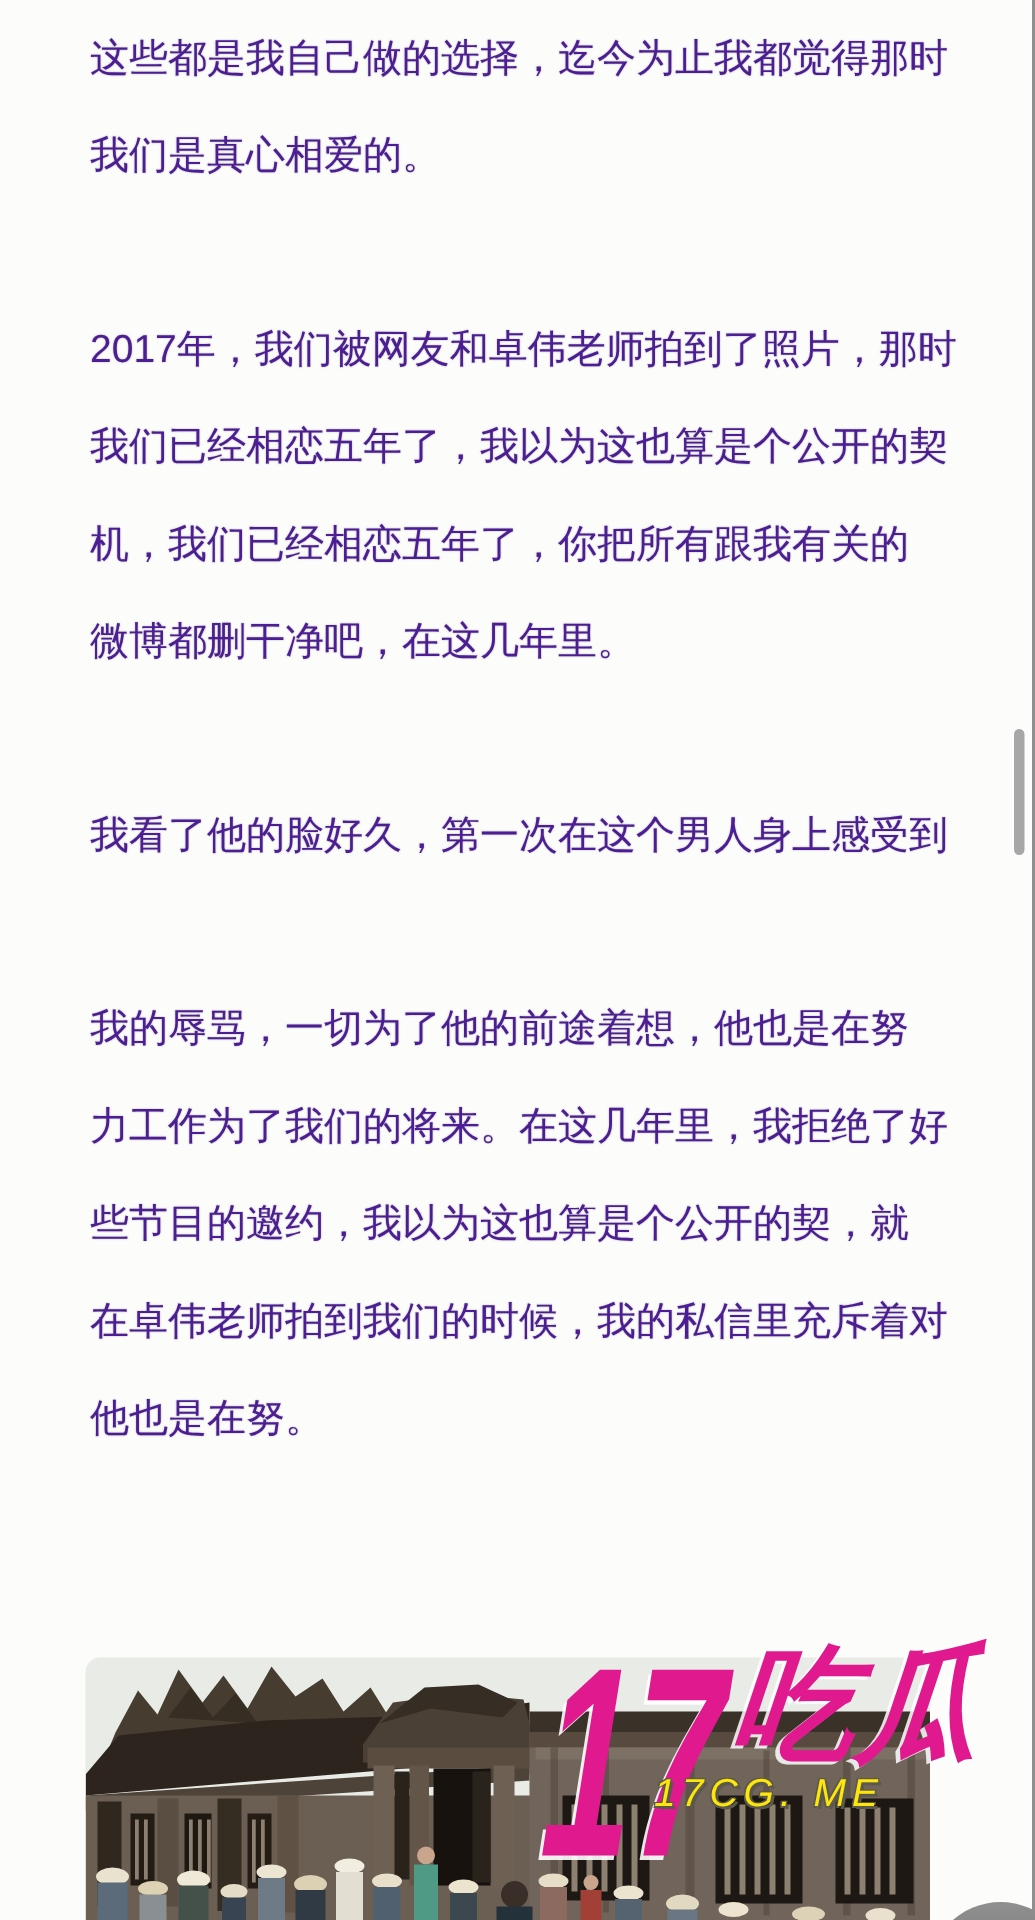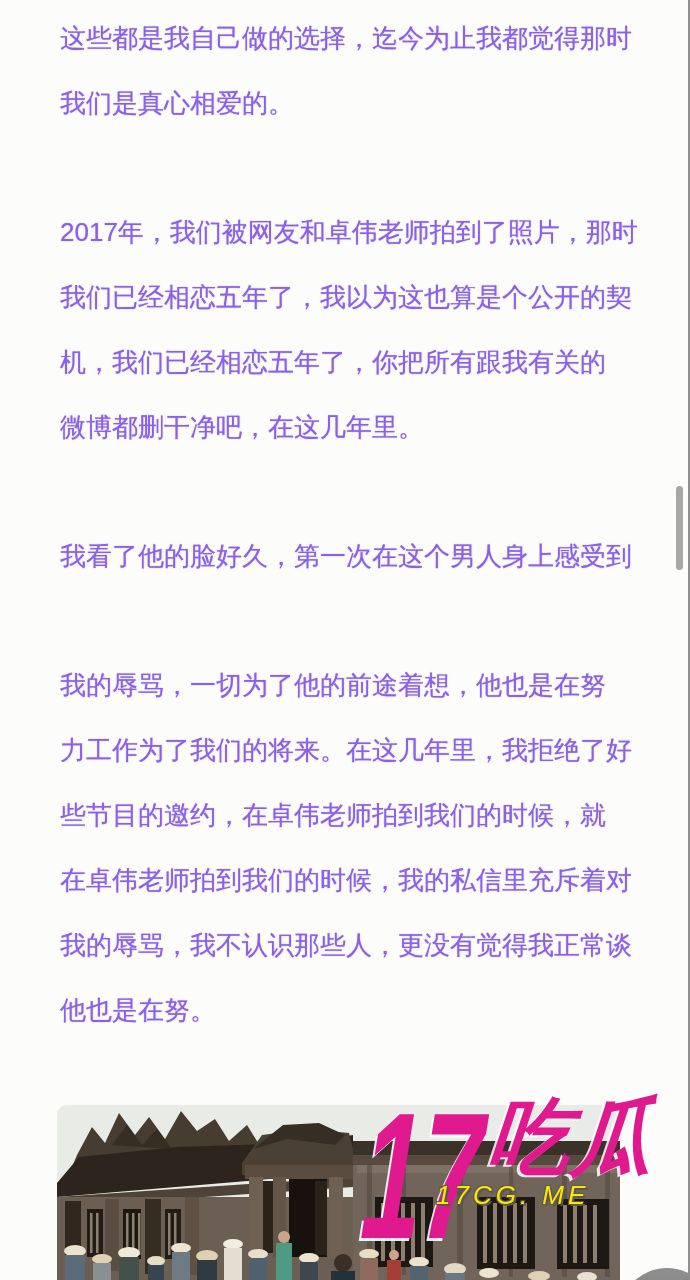--- a/index.html
+++ b/index.html
@@ -6,21 +6,21 @@
   body{
     width:690px;height:1280px;position:relative;overflow:hidden;
     background:#fcfcfb;
     font-family:"Liberation Sans","DejaVu Sans",sans-serif;
   }
   .page{position:absolute;inset:0;}
 
   
   .article{
     position:absolute;left:60px;top:6px;width:575px;
-    color:#8b5cf6;
+    color:#4c1d95;
     font-size:26px;
     text-shadow:0 0 1.2px rgba(90,90,90,.55);
   }
   .para{margin:0 0 64px 0;}
   .line{height:65px;line-height:65px;white-space:nowrap;letter-spacing:0;}
 
   
   .photo{
     position:absolute;left:57px;top:1105px;width:563px;height:175px;
     margin:0;border-radius:10px 10px 0 0;overflow:hidden;
@@ -83,23 +83,22 @@
           <div class="line">我们已经相恋五年了，我以为这也算是个公开的契</div>
           <div class="line">机，我们已经相恋五年了，你把所有跟我有关的</div>
           <div class="line">微博都删干净吧，在这几年里。</div>
         </div>
         <div class="para">
           <div class="line">我看了他的脸好久，第一次在这个男人身上感受到</div>
         </div>
         <div class="para">
           <div class="line">我的辱骂，一切为了他的前途着想，他也是在努</div>
           <div class="line">力工作为了我们的将来。在这几年里，我拒绝了好</div>
-          <div class="line">些节目的邀约，在卓伟老师拍到我们的时候，就</div>
+          <div class="line">些节目的邀约，我以为这也算是个公开的契，就</div>
           <div class="line">在卓伟老师拍到我们的时候，我的私信里充斥着对</div>
-          <div class="line">我的辱骂，我不认识那些人，更没有觉得我正常谈</div>
           <div class="line">他也是在努。</div>
         </div>
       </div>
   </main>
 
   <figure class="photo">
     <svg viewBox="0 0 563 175" aria-hidden="true">
 
       <rect x="0" y="0" width="563" height="175" fill="#e9ece6"></rect>
 

